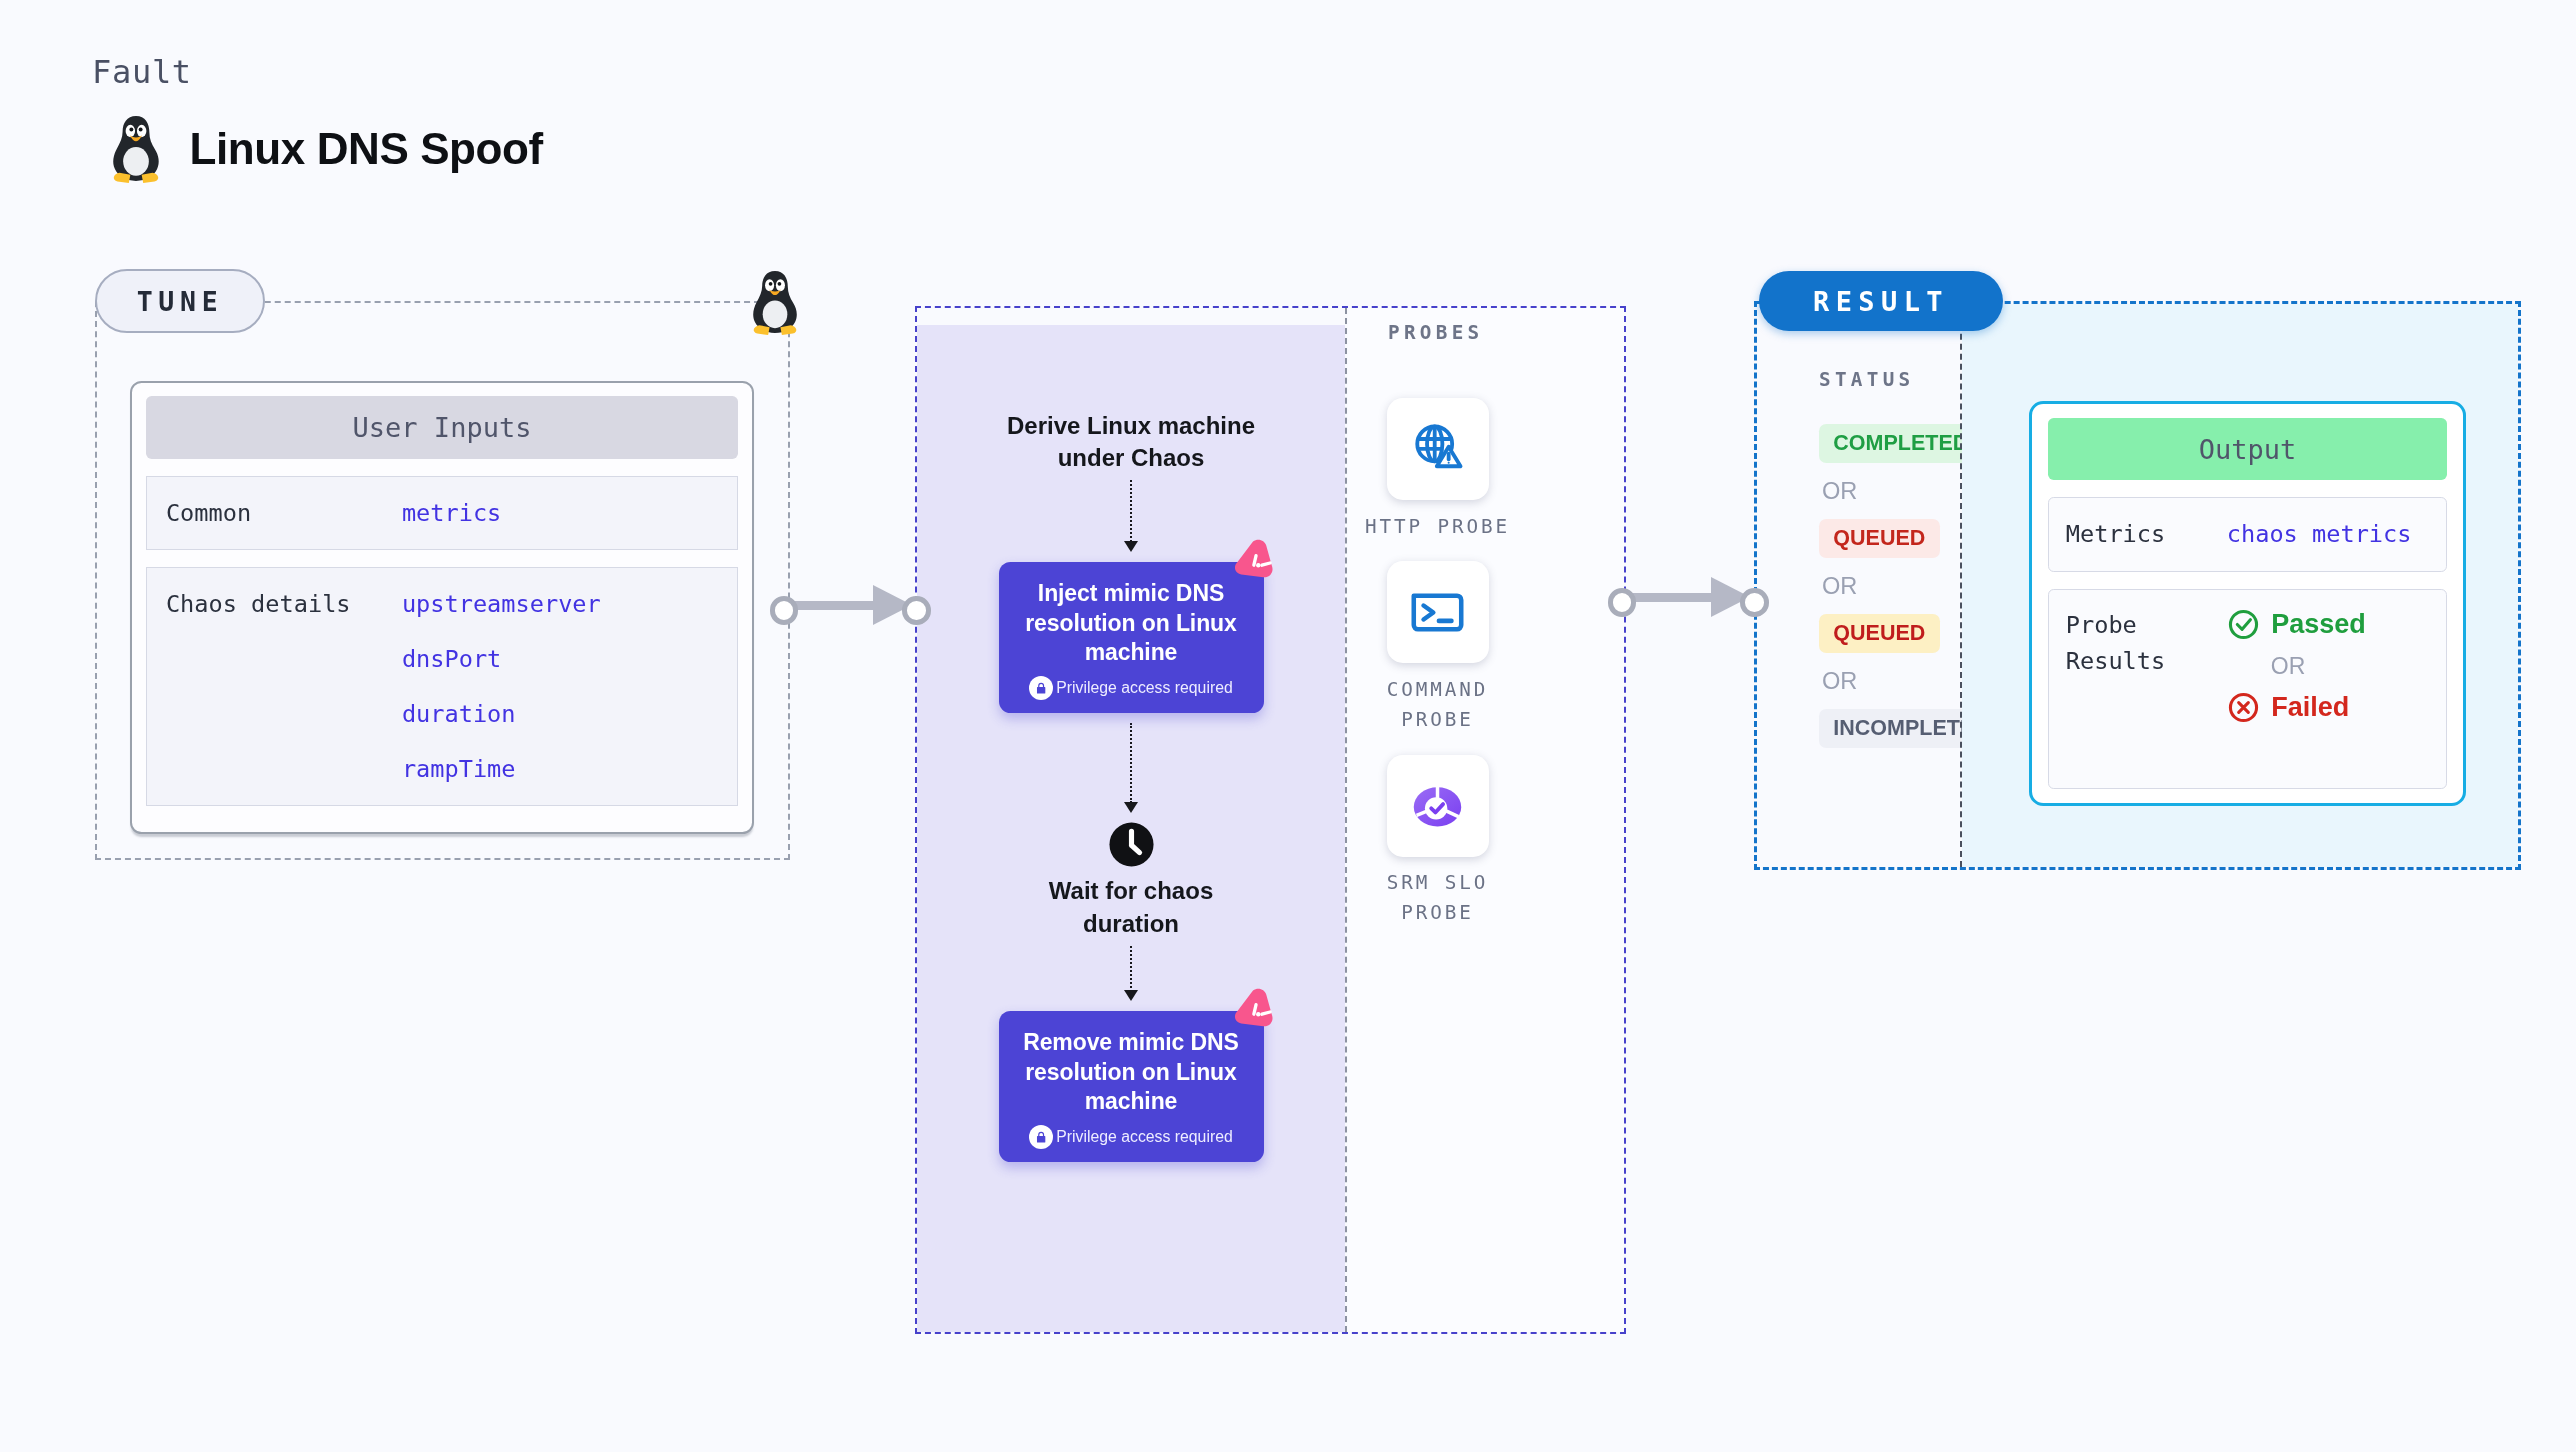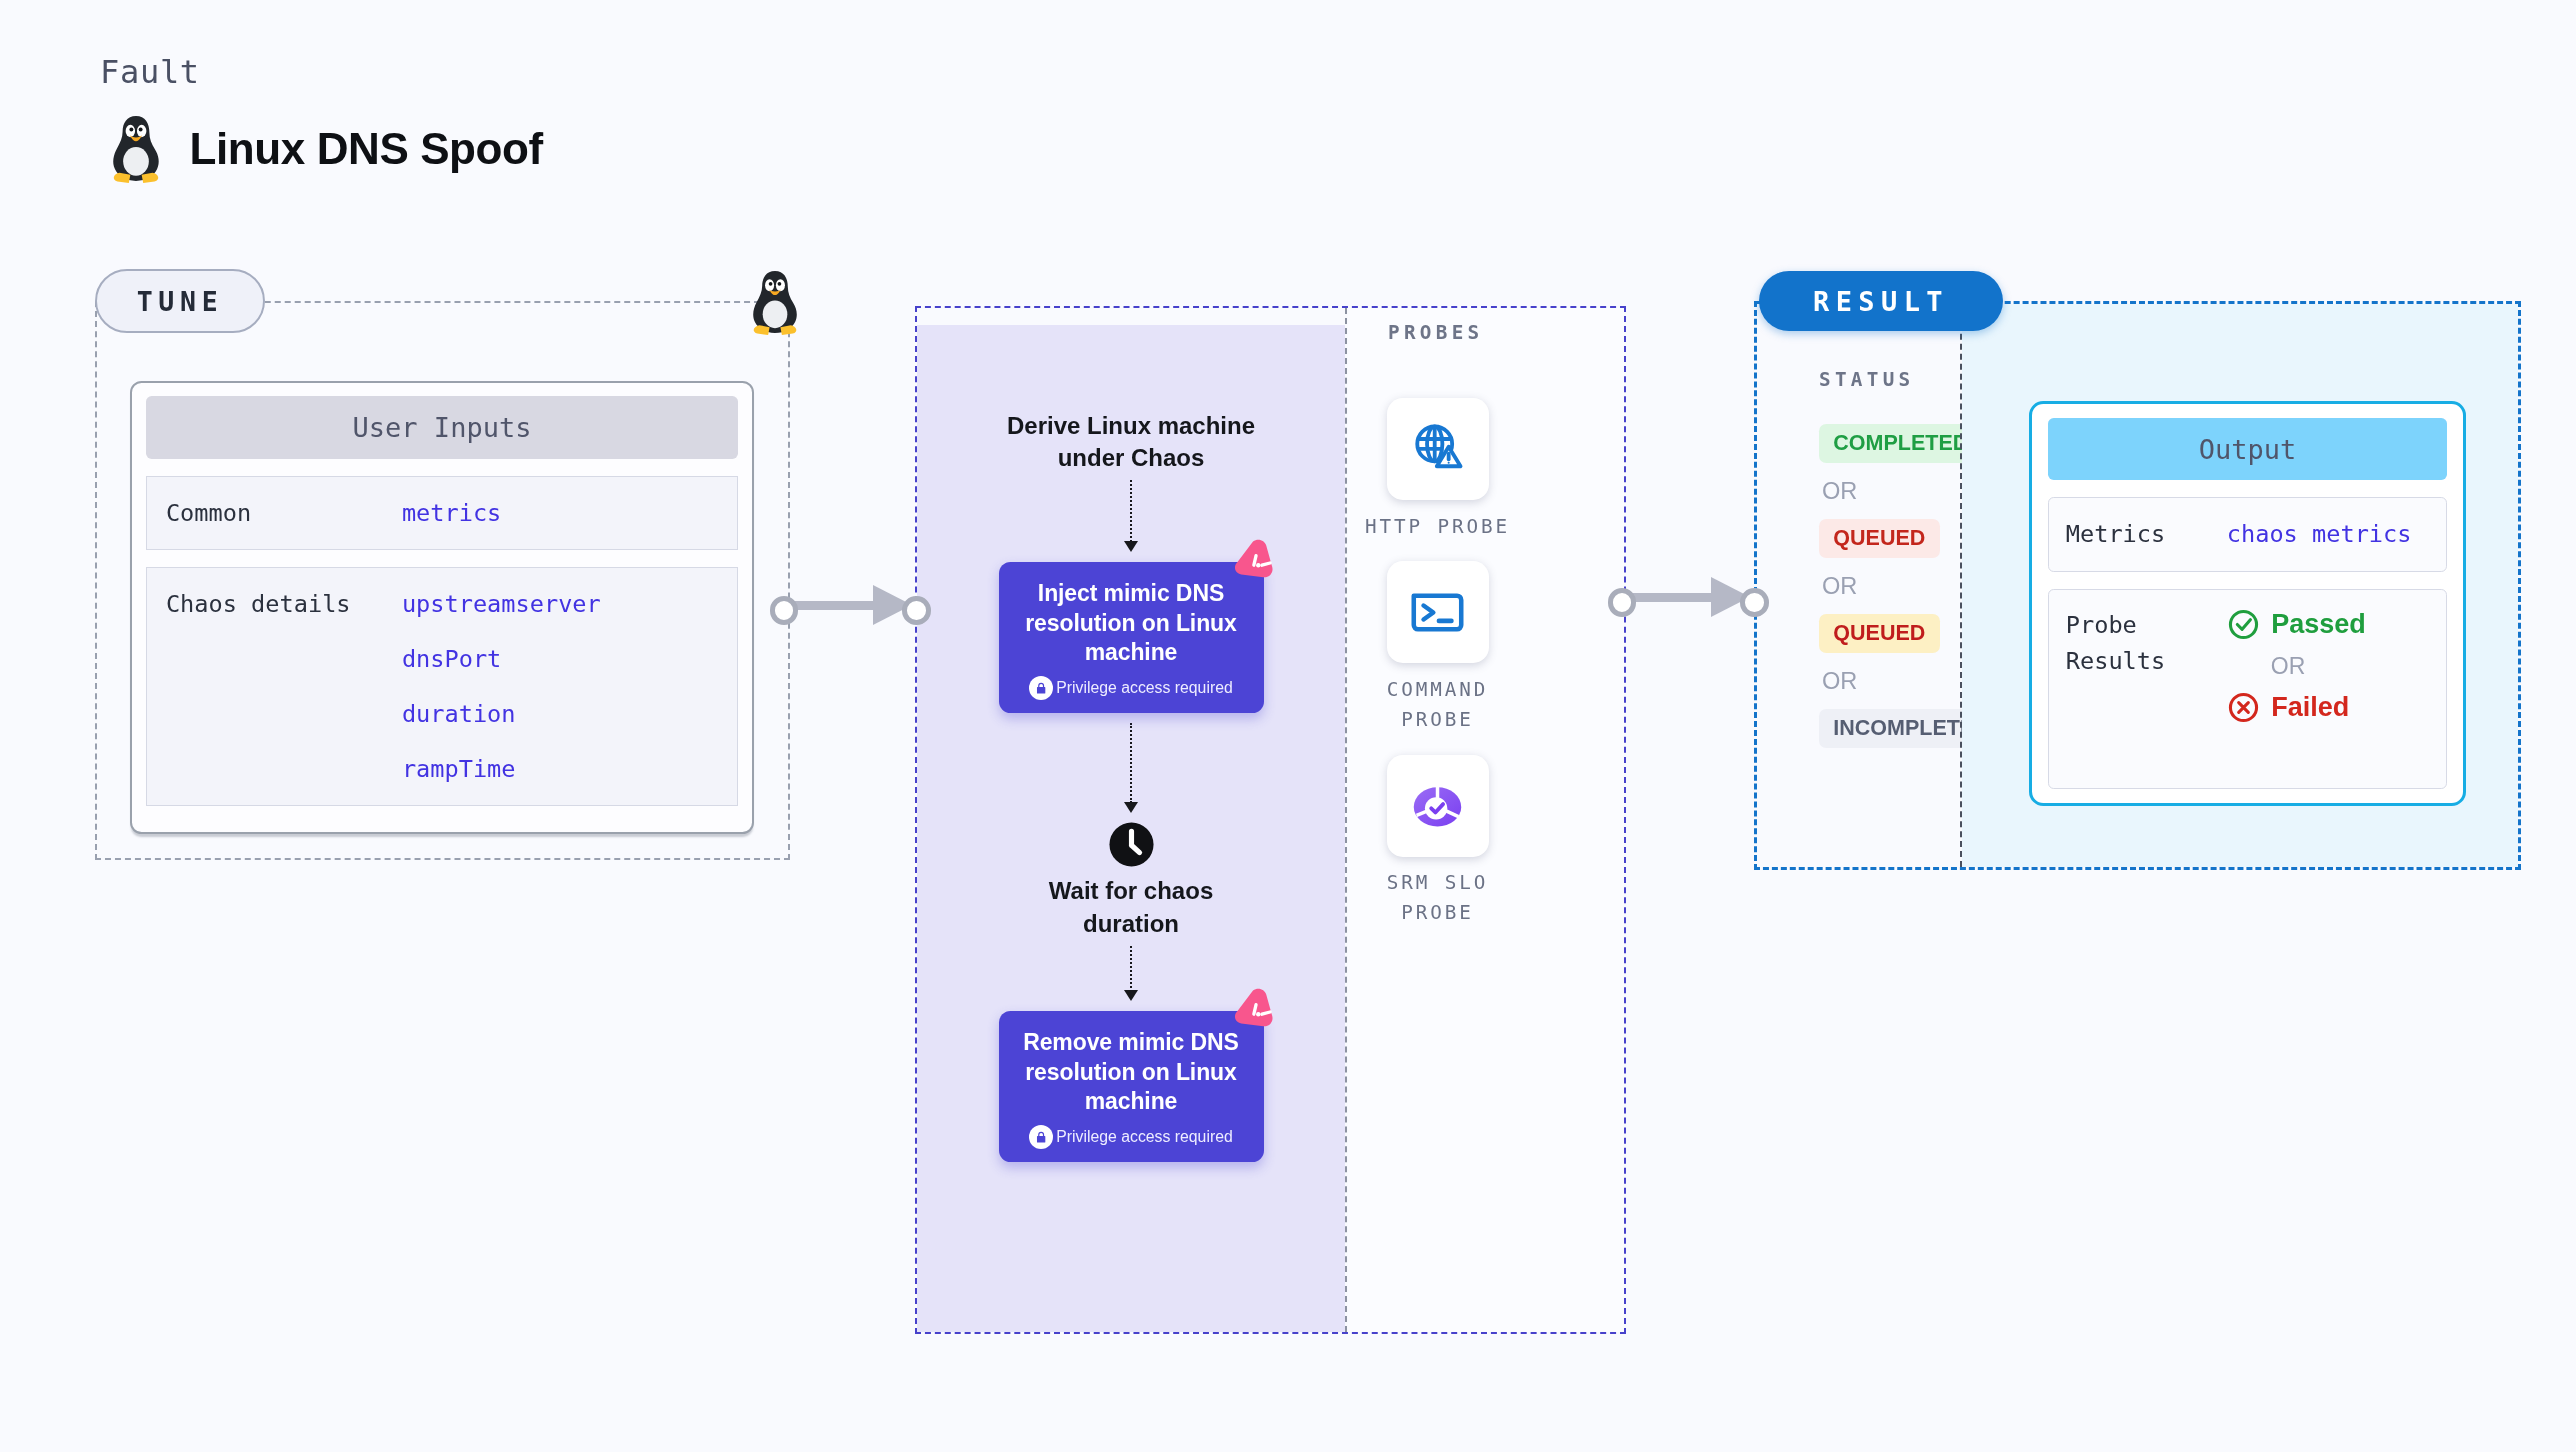--- a/index.html
+++ b/index.html
@@ -5,21 +5,21 @@
   :root{
     --mono:"DejaVu Sans Mono", monospace;
     --sans:"Liberation Sans","DejaVu Sans",sans-serif;
   }
   html,body{margin:0;padding:0;background:#f9fafe;}
   .canvas{
     position:relative;width:2576px;height:1452px;overflow:hidden;
     background:#f9fafe;font-family:var(--sans);
   }
   
-  .kicker{position:absolute;left:100px;top:53px;font-family:var(--mono);font-size:32px;color:#4a5064;letter-spacing:0.7px;}
+  .kicker{position:absolute;left:92px;top:53px;font-family:var(--mono);font-size:32px;color:#4a5064;letter-spacing:0.7px;}
   .title-row{position:absolute;left:104px;top:113px;display:flex;align-items:center;gap:21.5px;}
   .title-row svg{width:64px;height:72px;}
   .page-title{font-size:44px;font-weight:bold;color:#0e1014;letter-spacing:-0.4px;}
 
   
   .pill{position:absolute;display:flex;align-items:center;justify-content:center;
         font-family:var(--mono);font-weight:bold;border-radius:34px;z-index:6;}
   .tune-pill{left:95px;top:269px;width:166px;height:60px;background:#eff1f9;border:2.1px solid #a6adc0;
              color:#242b38;font-size:26.5px;letter-spacing:5.7px;}
   .execution-pill{left:918px;top:269px;width:261px;height:60px;background:#e6e4fa;border:2.9px solid #4a45ce;
@@ -94,21 +94,21 @@
   .status-badge{padding:7.2px 14.3px;border-radius:7.2px;font-weight:bold;font-size:21.5px;margin-bottom:14.3px;white-space:nowrap;}
   .tone-success{background:#ddf6e2;color:#1f9e44;}
   .tone-error{background:#fce9e7;color:#c3261c;}
   .tone-warning{background:#fdf0c4;color:#c01d1d;}
   .tone-neutral{background:#eef0f6;color:#565e72;}
   .or-sep{font-size:23.6px;color:#9aa0b2;margin:0 0 14.3px 2.9px;}
 
   .output-card{position:absolute;left:2029px;top:401px;width:437px;height:405px;background:#fff;
       border:3.6px solid #17ade4;border-radius:14.3px;padding:14.3px 15.8px;box-sizing:border-box;z-index:3;
       display:flex;flex-direction:column;}
-  .out-header{height:62px;flex:0 0 62px;background:#7dd3fc;border-radius:5.7px;display:flex;align-items:center;
+  .out-header{height:62px;flex:0 0 62px;background:#86efac;border-radius:5.7px;display:flex;align-items:center;
       justify-content:center;font-family:var(--mono);font-size:27px;color:#50556a;}
   .out-row{margin-top:17px;background:#fafbfe;border:1.4px solid #d7dae6;border-radius:5.7px;padding:18.6px 17px;
       display:flex;box-sizing:border-box;}
   .out-label{flex:0 0 161px;font-family:var(--mono);font-size:23.6px;color:#2b313e;line-height:1.5;}
   .out-value{font-family:var(--mono);font-size:23.6px;color:#4233e2;padding-top:2.9px;}
   .probe-results-row{flex:1;}
   .results-col{display:flex;flex-direction:column;gap:11.5px;}
   .result-line{display:flex;align-items:center;gap:11.5px;}
   .result-line svg{width:33px;height:33px;}
   .passed-text{font-weight:bold;font-size:27px;color:#1f9e3e;}

